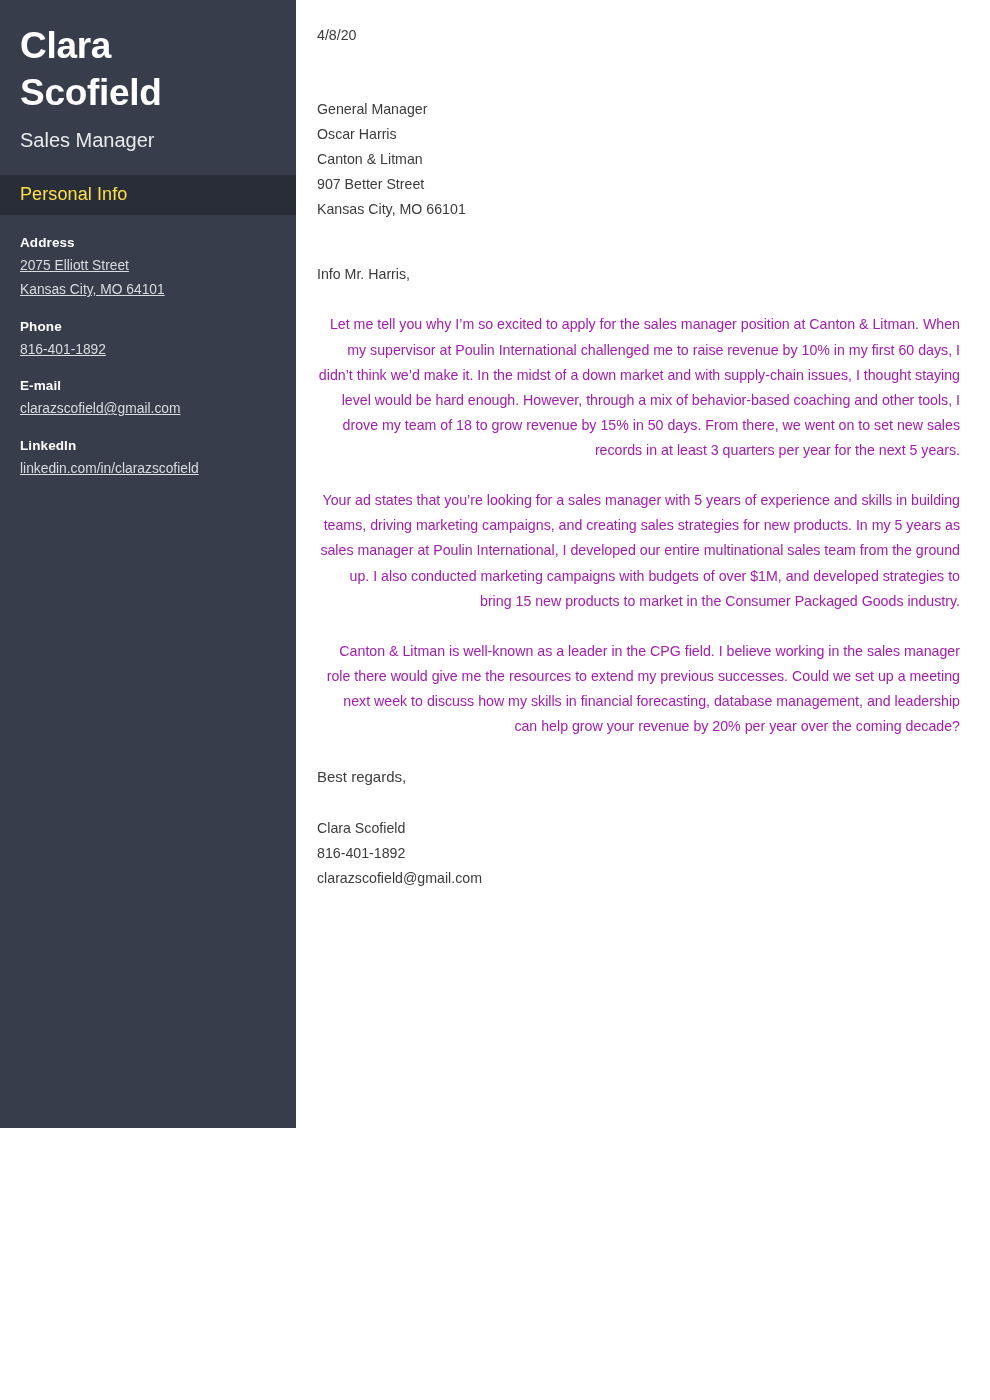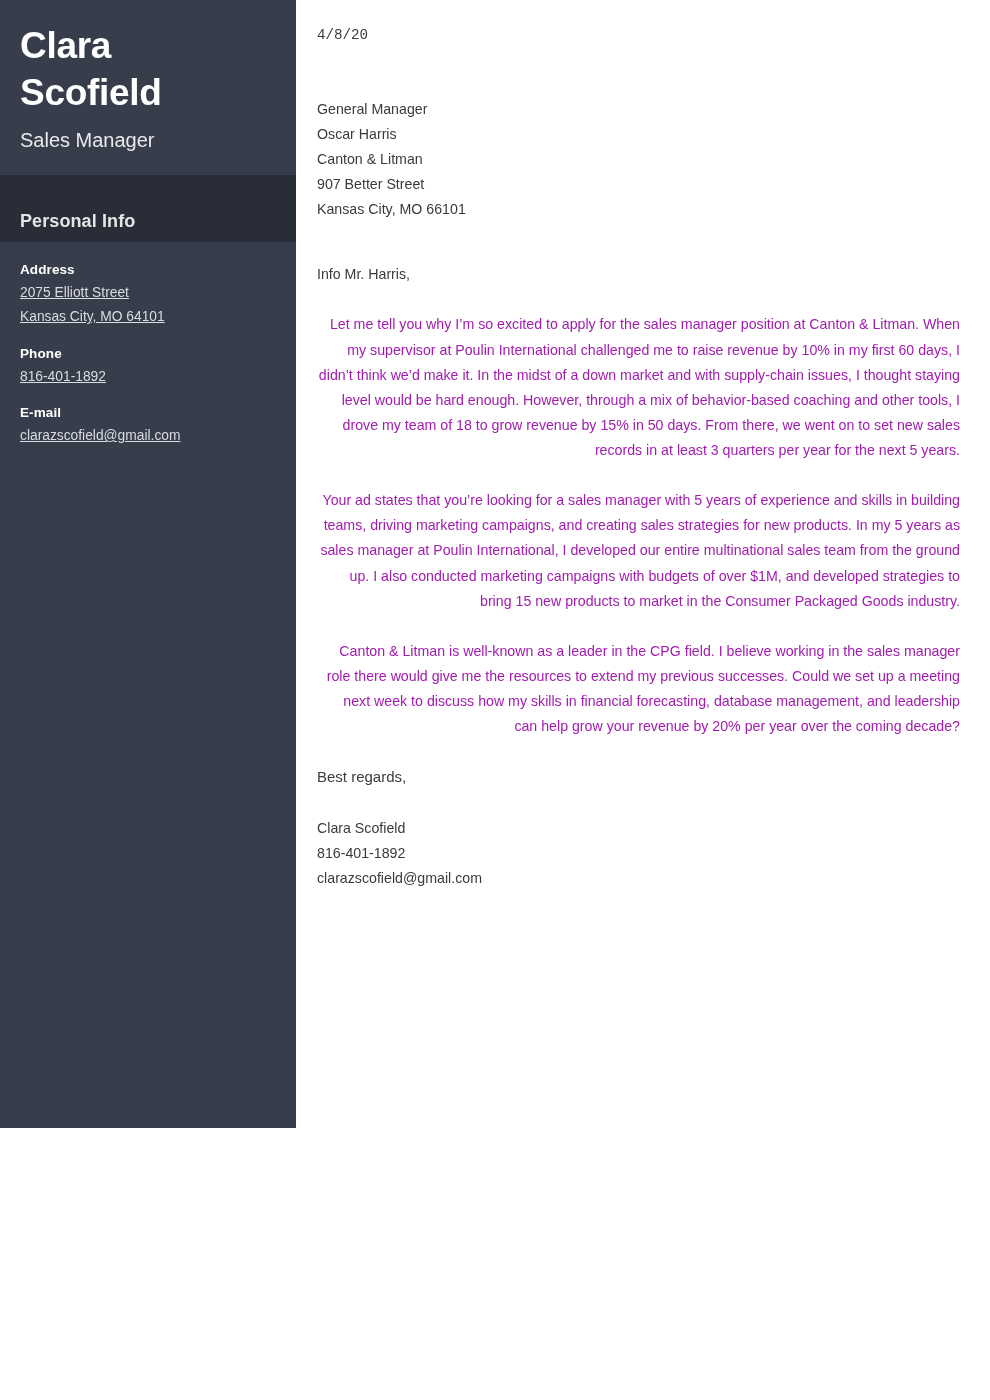--- a/index.html
+++ b/index.html
@@ -50,24 +50,23 @@
     margin-top: 11px;
     line-height: 1.2;
   }
   .section-band {
     background: #282d38;
     padding: 9px 20px 10px 20px;
     margin-top: 3px;
   }
   .section-band-title {
     font-size: 18px;
-    font-weight: bold;
-    color: #e5e5e5;
+    font-weight: normal;
+    color: #fde047;
     letter-spacing: 0.1px;
-    margin-top: 27px;
   }
   .info-list {
     padding: 18px 20px 0 20px;
   }
   .info-block {
     margin-bottom: 14px;
   }
   .info-label {
     font-size: 13.5px;
     font-weight: bold;
@@ -88,21 +87,20 @@
     flex: 1;
     box-sizing: border-box;
     padding: 24px 30px 0 21px;
     color: #3b3b3b;
   }
   .letter-date {
     font-size: 14.2px;
     line-height: 1.6;
     color: #3b3b3b;
     margin-bottom: 50px;
-    font-family: Liberation Mono, monospace;
   }
   .recipient {
     margin-bottom: 40px;
   }
   .recipient-line {
     font-size: 14.2px;
     line-height: 1.77;
     color: #3b3b3b;
   }
   .salutation {
@@ -158,20 +156,24 @@
       <div class="info-block">
         <div class="info-label">Phone</div>
         <div class="info-value">816-401-1892</div>
       </div>
 
       <div class="info-block">
         <div class="info-label">E-mail</div>
         <div class="info-value">clarazscofield@gmail.com</div>
       </div>
 
+      <div class="info-block">
+        <div class="info-label">LinkedIn</div>
+        <div class="info-value">linkedin.com/in/clarazscofield</div>
+      </div>
 
     </div>
   </aside>
 
   <main class="letter">
 
     <div class="letter-date">4/8/20</div>
 
     <div class="recipient">
       <div class="recipient-line">General Manager</div>

